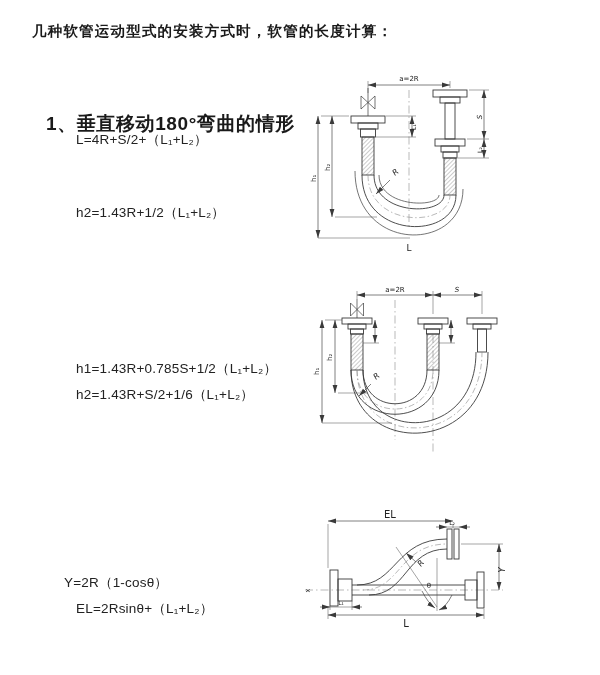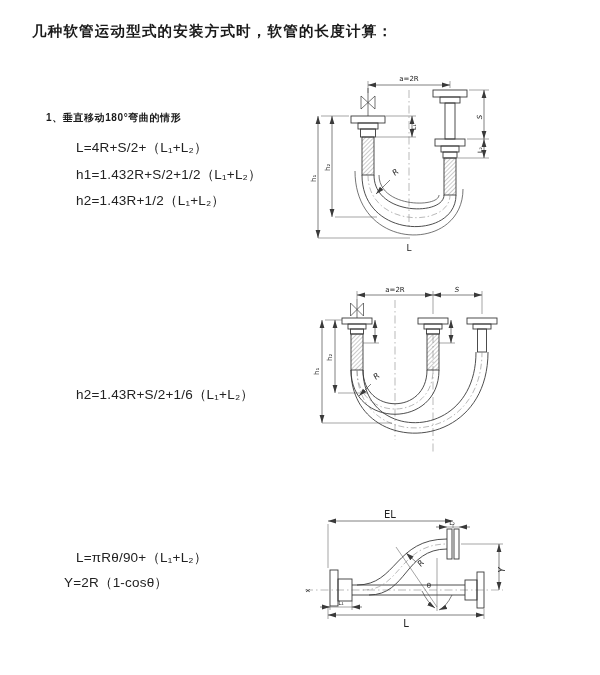--- a/index.html
+++ b/index.html
@@ -1,20 +1,20 @@
 <!DOCTYPE html>
 <html><head>
 <meta charset="utf-8">
 <style>
   html,body{margin:0;padding:0;background:#fff;}
   .page{position:relative;width:529px;height:675px;background:#ffffff;overflow:hidden;
         font-family:"Liberation Sans",sans-serif;color:#1a1a1a;}
   .title{position:absolute;left:32px;top:22px;font-size:14.5px;font-weight:700;
          letter-spacing:1.2px;white-space:nowrap;}
-  .heading{position:absolute;font-size:10px;font-weight:700;letter-spacing:0.6px;white-space:nowrap;}
+  .heading{position:absolute;font-size:19px;font-weight:700;letter-spacing:0.6px;white-space:nowrap;}
   .formula{position:absolute;font-size:13.5px;letter-spacing:0.2px;white-space:nowrap;color:#222;}
   svg.diagram{position:absolute;}
   
   .s{stroke:#3a3a3a;stroke-width:0.9;fill:none}
   .s2{stroke:#3a3a3a;stroke-width:0.7;fill:none}
   .d{stroke:#3a3a3a;stroke-width:0.65;fill:none}
   .e{stroke:#4a4a4a;stroke-width:0.5;fill:none}
   .cl{stroke:#8a8a8a;stroke-width:0.6;fill:none;stroke-dasharray:8 3 1.5 3}
   .hc{stroke:#8a8a8a;stroke-width:0.6;fill:none;stroke-dasharray:6 2.5 1.5 2.5}
   text{fill:#222;font-family:"DejaVu Sans",sans-serif;}
@@ -23,23 +23,22 @@
   .it{font-style:italic}
 </style>
 </head>
 <body>
 
 <div class="page">
 
   <div class="title">几种软管运动型式的安装方式时，软管的长度计算：</div>
 
   <div class="heading" style="left:46px;top:111px">1、垂直移动180°弯曲的情形</div>
-  <div class="formula" style="left:76px;top:139px">L=4R+S/2+（L₁+L₂）</div>
-  <div class="formula" style="left:76px;top:166px">h1=1.432R+S/2+1/2（L₁+L₂）</div>
-  <div class="formula" style="left:76px;top:192px">h2=1.43R+1/2（L₁+L₂）</div>
+  <div class="formula" style="left:76px;top:131px">L=4R+S/2+（L₁+L₂）</div>
+  <div class="formula" style="left:76px;top:204px">h2=1.43R+1/2（L₁+L₂）</div>
 
   <svg class="diagram" style="left:305px;top:70px" width="295" height="190" viewBox="0 0 295 190">
     <defs>
       <marker id="ar1" markerUnits="userSpaceOnUse" markerWidth="9" markerHeight="8" refX="8" refY="4" orient="auto-start-reverse">
         <path d="M0,1.6 L8,4 L0,6.4 Z" fill="#3a3a3a"></path>
       </marker>
       <pattern id="bp1" width="3" height="3" patternUnits="userSpaceOnUse" patternTransform="rotate(45)">
         <line x1="0" y1="0" x2="0" y2="3" stroke="#6a6a6a" stroke-width="0.7"></line>
       </pattern>
     </defs>
@@ -116,20 +115,21 @@
     </g>
 
     <g>
       <line class="d" x1="85" y1="110" x2="71" y2="124" marker-end="url(#ar1)"></line>
       <text class="lab8 it" transform="translate(90,106) rotate(-40)">R</text>
     </g>
 
     <text class="lab9" x="104" y="181" text-anchor="middle">L</text>
   </svg>
 
+  <div class="formula" style="left:76px;top:360px">h1=1.43R+0.785S+1/2（L₁+L₂）</div>
   <div class="formula" style="left:76px;top:386px">h2=1.43R+S/2+1/6（L₁+L₂）</div>
 
   <svg class="diagram" style="left:300px;top:280px" width="300" height="185" viewBox="0 0 300 185">
     <defs>
       <marker id="ar2" markerUnits="userSpaceOnUse" markerWidth="9" markerHeight="8" refX="8" refY="4" orient="auto-start-reverse">
         <path d="M0,1.6 L8,4 L0,6.4 Z" fill="#3a3a3a"></path>
       </marker>
       <pattern id="bp2" width="3" height="3" patternUnits="userSpaceOnUse" patternTransform="rotate(45)">
         <line x1="0" y1="0" x2="0" y2="3" stroke="#6a6a6a" stroke-width="0.7"></line>
       </pattern>
@@ -204,22 +204,22 @@
       <line class="e" x1="38" y1="113" x2="68" y2="113"></line>
       <text class="lab7" transform="translate(32,81) rotate(-90)">h₂</text>
     </g>
 
     <g>
       <line class="d" x1="71" y1="104" x2="59" y2="116" marker-end="url(#ar2)"></line>
       <text class="lab8 it" transform="translate(76,100) rotate(-40)">R</text>
     </g>
   </svg>
 
-  <div class="formula" style="left:76px;top:549px">L=πRθ/90+（L₁+L₂）</div>
   <div class="formula" style="left:64px;top:574px">Y=2R（1-cosθ）</div>
+  <div class="formula" style="left:76px;top:600px">EL=2Rsinθ+（L₁+L₂）</div>
 
   <svg class="diagram" style="left:295px;top:500px" width="305" height="155" viewBox="0 0 305 155">
     <defs>
       <marker id="ar3" markerUnits="userSpaceOnUse" markerWidth="9" markerHeight="8" refX="8" refY="4" orient="auto-start-reverse">
         <path d="M0,1.6 L8,4 L0,6.4 Z" fill="#3a3a3a"></path>
       </marker>
     </defs>
 
     <line class="cl" x1="10" y1="90" x2="208" y2="90"></line>
 

